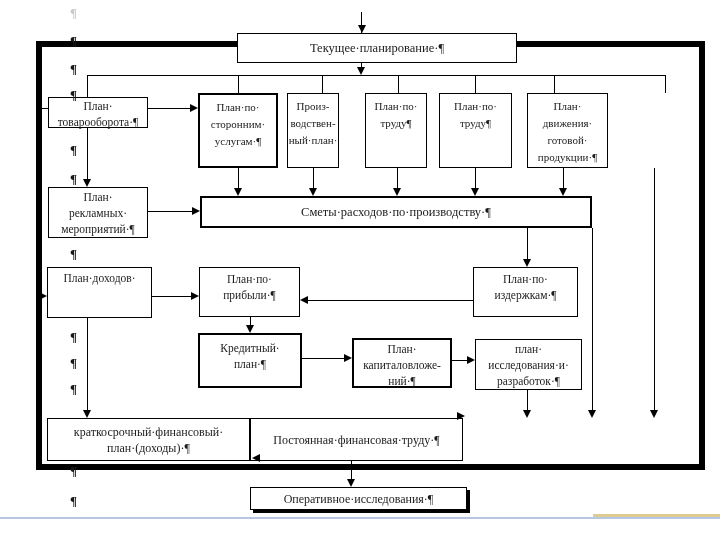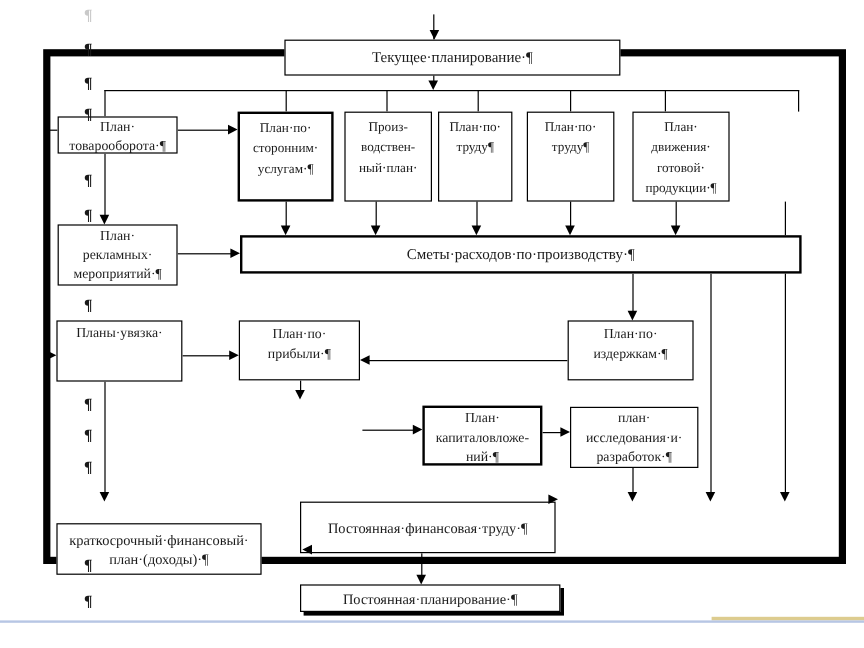--- a/index.html
+++ b/index.html
@@ -66,50 +66,52 @@
   <div class="ln" style="left:527px;top:390px;width:1px;height:22px"></div>
   <div class="ln" style="left:87px;top:318px;width:1px;height:94px"></div>
   <div class="ln" style="left:351px;top:461px;width:1px;height:20px"></div>
 
   <div class="box vc t13" style="left:237px;top:33px;width:280px;height:30px">Текущее·планирование·¶</div>
   <div class="box md" style="left:48px;top:97px;width:100px;height:31px;padding-top:0">План·
 товарооборота·¶</div>
   <div class="box sm bold" style="left:198px;top:93px;width:80px;height:75px">План·по·
 сторонним·
 услугам·¶</div>
-  <div class="box sm" style="left:287px;top:93px;width:73px;height:75px">Произ-
+  <div class="box sm" style="left:287px;top:93px;width:52px;height:75px">Произ-
 водствен-
 ный·план·</div>
   <div class="box sm" style="left:365px;top:93px;width:62px;height:75px">План·по·
 труду¶</div>
   <div class="box sm" style="left:439px;top:93px;width:73px;height:75px">План·по·
 труду¶</div>
   <div class="box sm" style="left:527px;top:93px;width:81px;height:75px">План·
 движения·
 готовой·
 продукции·¶</div>
   <div class="box md" style="left:48px;top:187px;width:100px;height:51px;padding-top:1px">План·
 рекламных·
 мероприятий·¶</div>
-  <div class="box vc t13 bold" style="left:200px;top:196px;width:468px;height:32px">Сметы·расходов·по·производству·¶</div>
-  <div class="box md" style="left:47px;top:267px;width:105px;height:51px;padding-top:2px">Планы·увязка·</div>
+  <div class="box vc t13 bold" style="left:200px;top:196px;width:392px;height:32px">Сметы·расходов·по·производству·¶</div>
+  <div class="box md" style="left:47px;top:267px;width:105px;height:51px;padding-top:2px">План·доходов·</div>
   <div class="box md" style="left:199px;top:267px;width:101px;height:50px">План·по·
 прибыли·¶</div>
   <div class="box md" style="left:473px;top:267px;width:105px;height:50px">План·по·
 издержкам·¶</div>
+  <div class="box md bold" style="left:198px;top:333px;width:104px;height:55px;padding-top:5px">Кредитный·
+план·¶</div>
   <div class="box md bold" style="left:352px;top:338px;width:100px;height:50px;padding-top:1px">План·
 капиталовложе-
 ний·¶</div>
   <div class="box md" style="left:475px;top:339px;width:107px;height:51px;padding-top:1px">план·
 исследования·и·
 разработок·¶</div>
-  <div class="box vc" style="left:47px;top:436px;width:171px;height:43px">краткосрочный·финансовый·
+  <div class="box vc" style="left:47px;top:418px;width:203px;height:43px">краткосрочный·финансовый·
 план·(доходы)·¶</div>
   <div class="box vc" style="left:250px;top:418px;width:213px;height:43px">Постоянная·финансовая·труду·¶</div>
-  <div class="box vc shadow" style="left:250px;top:487px;width:217px;height:23px">Постоянная·планирование·¶</div>
+  <div class="box vc shadow" style="left:250px;top:487px;width:217px;height:23px">Оперативное·исследования·¶</div>
 
   <div class="ah d" style="left:358px;top:25px"></div>
   <div class="ah d" style="left:357px;top:67px"></div>
   <div class="ah r" style="left:190px;top:104px"></div>
   <div class="ah r" style="left:39px;top:292px"></div>
   <div class="ah d" style="left:83px;top:179px"></div>
   <div class="ah d" style="left:234px;top:188px"></div>
   <div class="ah d" style="left:309px;top:188px"></div>
   <div class="ah d" style="left:393px;top:188px"></div>
   <div class="ah d" style="left:471px;top:188px"></div>

